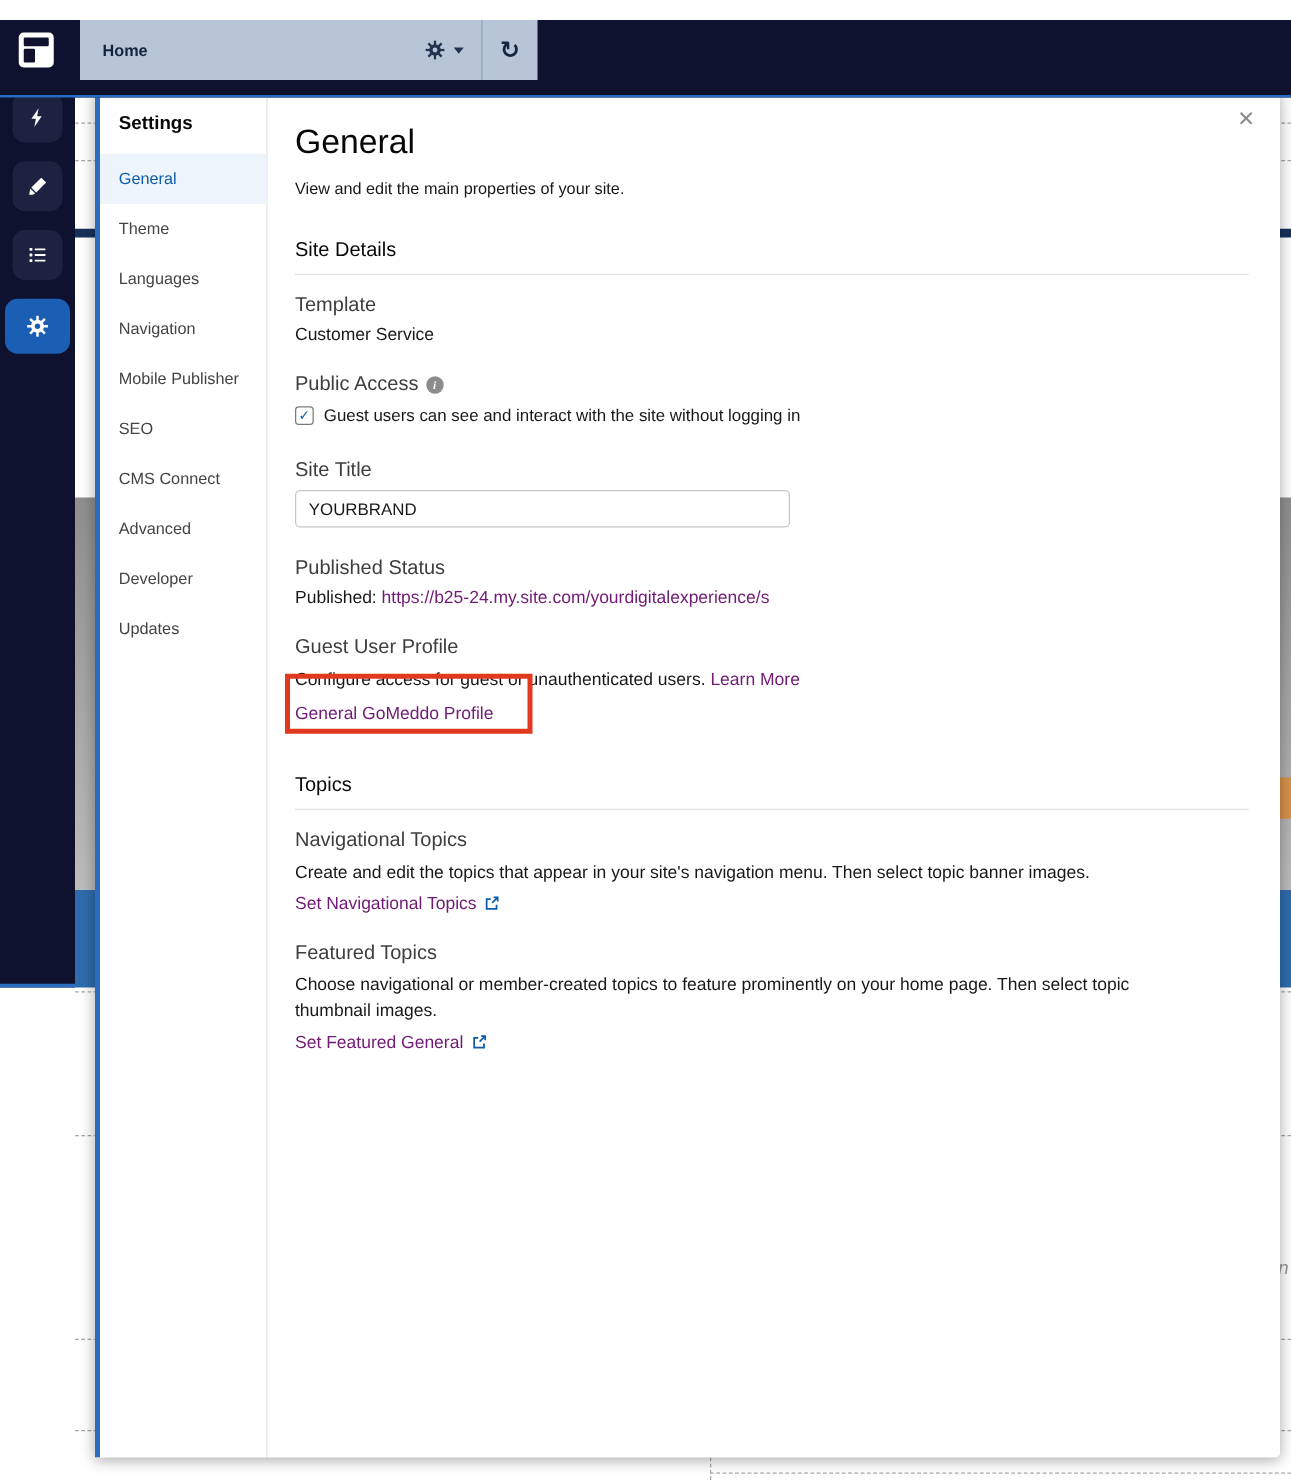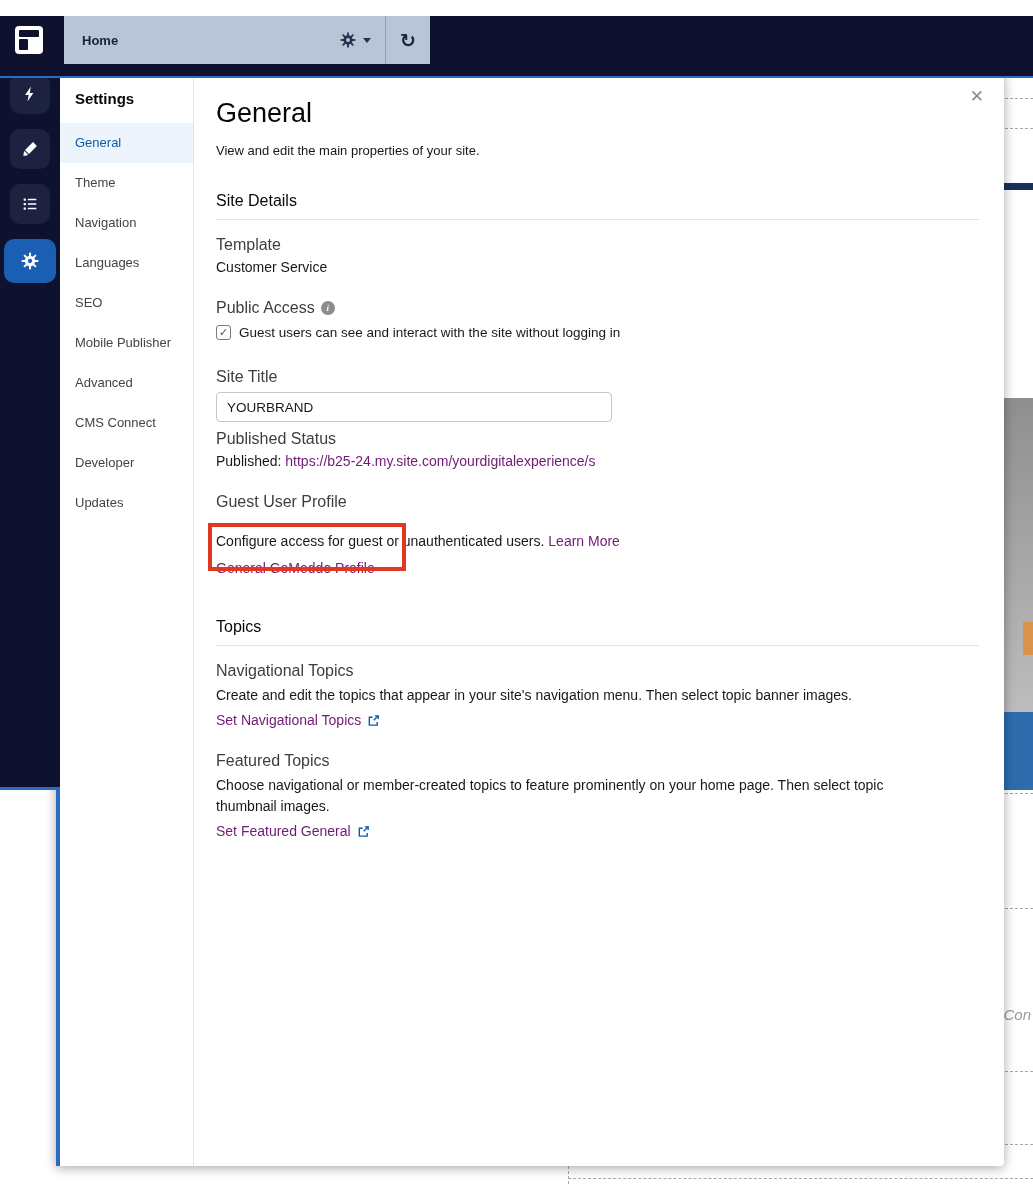--- a/index.html
+++ b/index.html
@@ -41,21 +41,21 @@
     background:linear-gradient(180deg,#8f8f8f,#bdbdbd); }
   .bg-orange { position:absolute; right:0; top:560px; width:10px; height:33px; background:#d9924a; }
   .bg-blueband { position:absolute; left:0; right:0; top:650px; height:78px; background:#2e6cae; }
   .bg-text { position:absolute; right:2px; top:944px; font-style:italic; color:#9a9a9a; font-size:15px; }
   .dash-corner-v { position:absolute; left:508px; top:1104px; height:18px; width:0;
     border-left:1px dashed #a8a8a8; }
   .dash-bottom { position:absolute; left:508px; right:0; top:1116px; height:0;
     border-top:1px dashed #a8a8a8; }
 
   
-  .modal { position:absolute; left:56px; top:72px; width:948px; height:1094px;
+  .modal { position:absolute; left:76px; top:72px; width:948px; height:1094px;
     background:#fff; border-left:4px solid #2a6cc0; border-radius:0 4px 4px 0;
     box-shadow:0 2px 12px rgba(0,0,0,.35); z-index:10; }
   .settings-nav { position:absolute; left:0; top:0; bottom:0; width:134px;
     border-right:1px solid #e3e3e3; padding-top:18px; }
   .settings-title { padding-left:15px; font-size:15px; font-weight:700; color:#080707; margin-bottom:16px; }
   .nav-item { height:40px; line-height:40px; padding-left:15px; font-size:13px; color:#444;
     cursor:pointer; white-space:nowrap; }
   .nav-item.selected { background:#eef4fb; color:#0b5cab; }
 
   .panel-content { position:absolute; left:135px; top:0; right:0; bottom:0;
@@ -74,21 +74,21 @@
   .check-row { margin-top:8px; display:flex; align-items:center; gap:8px; font-size:13.5px; color:#181818; }
   .checkbox { width:15px; height:15px; border:1px solid #7a7a7a; border-radius:3px; background:#fff;
     display:flex; align-items:center; justify-content:center; font-size:11px; font-weight:700;
     color:#0b5cab; cursor:pointer; flex:0 0 auto; }
   .site-input { display:block; margin-top:6px; width:396px; height:30px; border:1px solid #c6c6c6;
     border-radius:4px; padding:0 10px; font-size:13.5px; color:#181818;
     font-family:"Liberation Sans","DejaVu Sans",sans-serif; }
   .pub-line { margin-top:5px; font-size:14px; }
   a.link { color:#701a75; text-decoration:none; cursor:pointer; }
   .guest-block { position:relative; margin-top:24px; }
-  .guest-desc { margin-top:20px; font-size:14px; line-height:20px; }
+  .guest-desc { margin-top:6px; font-size:14px; line-height:20px; }
   .guest-link-line { margin-top:7px; font-size:14px; line-height:20px; }
   .red-box { position:absolute; left:-8px; top:30px; width:198px; height:48px;
     border:4px solid #e0391f; pointer-events:none; }
   .topic-desc { margin-top:5px; font-size:14px; line-height:21px; max-width:705px; }
   .topic-link-row { margin-top:6px; display:flex; align-items:center; gap:6px; font-size:14px; }
   .ext-icon { display:inline-flex; }
 </style>
 </head>
 <body>
 
@@ -175,26 +175,26 @@
   <div class="dash-corner-v"></div>
   <div class="dash-bottom"></div>
 </div>
 
 <div class="modal">
 
   <div class="settings-nav">
     <div class="settings-title">Settings</div>
     <div class="nav-item selected">General</div>
     <div class="nav-item">Theme</div>
+    <div class="nav-item">Languages</div>
     <div class="nav-item">Navigation</div>
-    <div class="nav-item">Languages</div>
+    <div class="nav-item">Mobile Publisher</div>
     <div class="nav-item">SEO</div>
-    <div class="nav-item">Mobile Publisher</div>
+    <div class="nav-item">CMS Connect</div>
     <div class="nav-item">Advanced</div>
-    <div class="nav-item">CMS Connect</div>
     <div class="nav-item">Developer</div>
     <div class="nav-item">Updates</div>
   </div>
 
   <div class="panel-content">
     <span class="close-btn">✕</span>
 
     <h1 class="page-title">General</h1>
     <div class="subtitle">View and edit the main properties of your site.</div>
 
@@ -211,21 +211,21 @@
     <div class="check-row">
       <span class="checkbox">
         <span>✓</span>
       </span>
       <span>Guest users can see and interact with the site without logging in</span>
     </div>
 
     <div class="field-label" style="margin-top:28px">Site Title</div>
     <input class="site-input" type="text" value="YOURBRAND" style="">
 
-    <div class="field-label" style="margin-top:8px">Published Status</div>
+    <div class="field-label" style="margin-top:24px">Published Status</div>
     <div class="pub-line">
       <span>Published:</span>
       <a class="link">https://b25-24.my.site.com/yourdigitalexperience/s</a>
     </div>
 
     <div class="guest-block">
       <div class="field-label" style="margin-top:0">Guest User Profile</div>
       <div class="guest-desc">
         <span>Configure access for guest or unauthenticated users.</span>
         <a class="link">Learn More</a>

